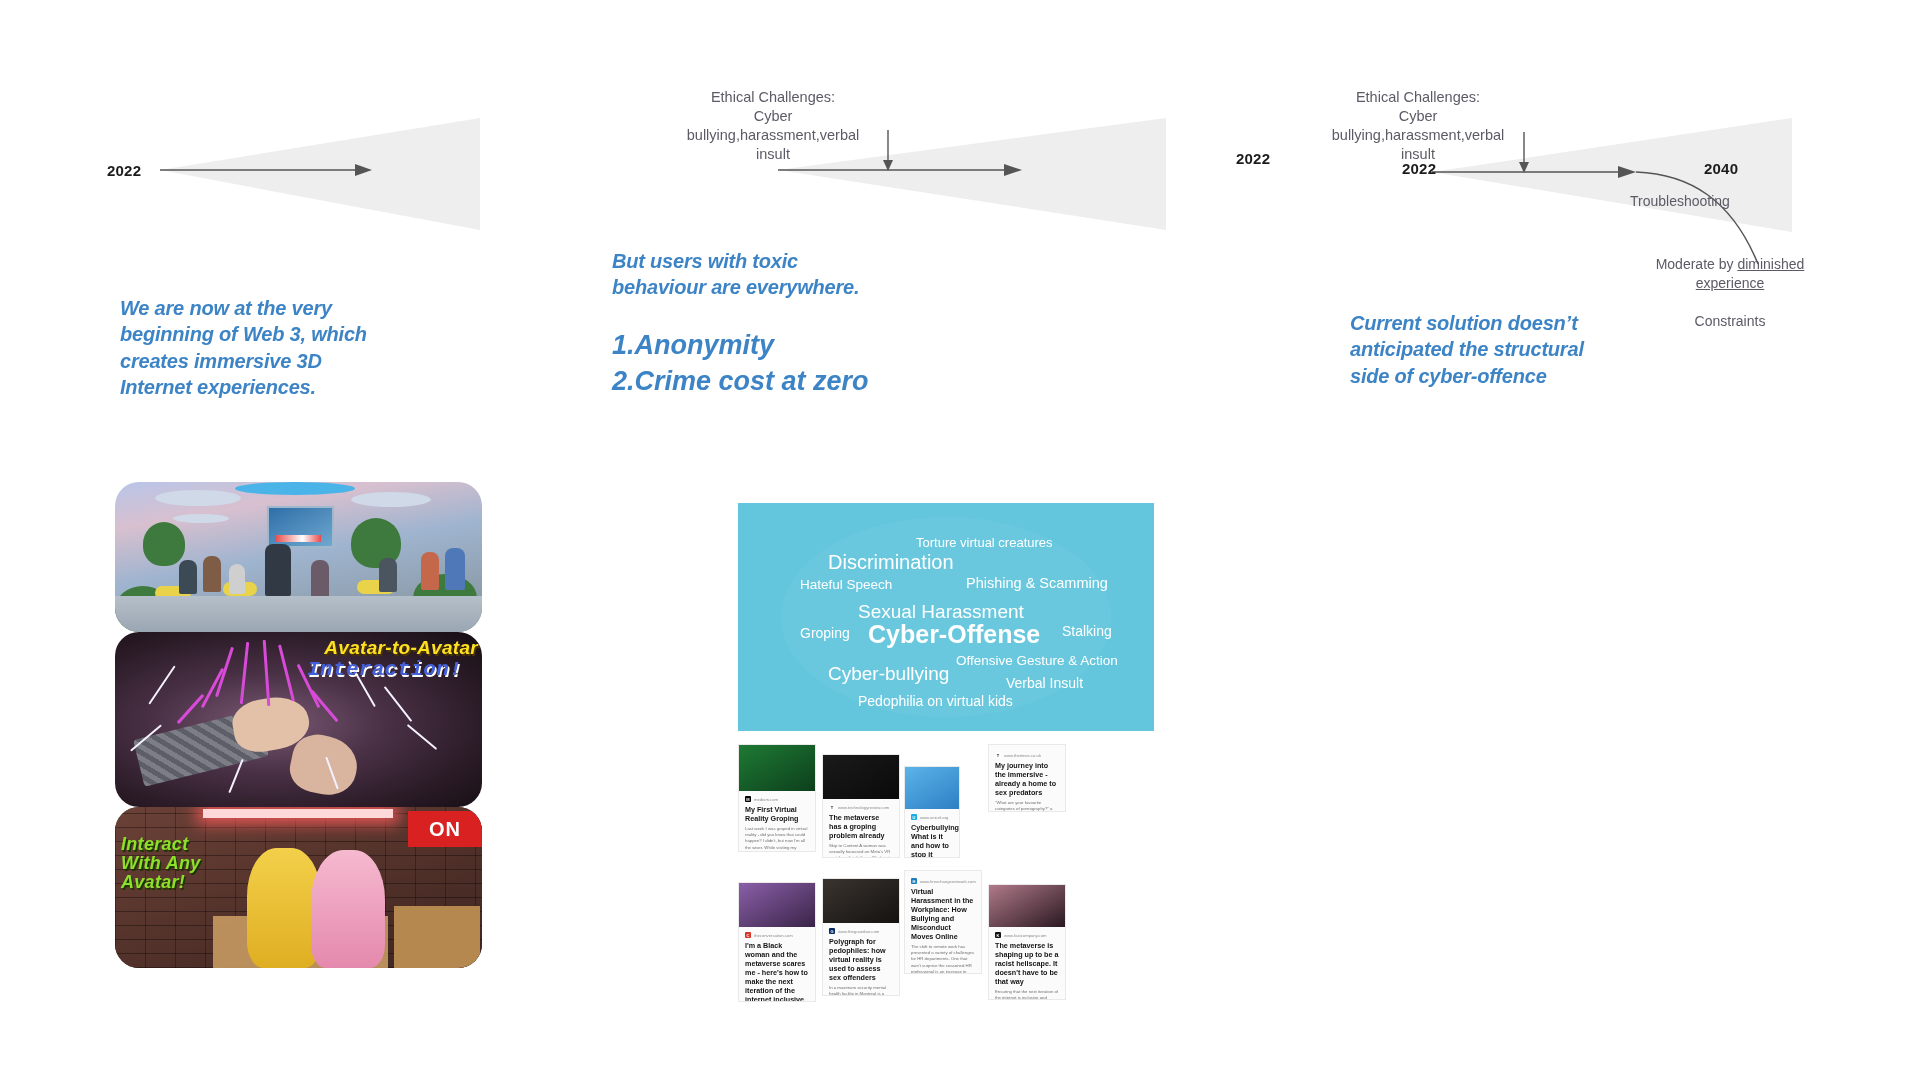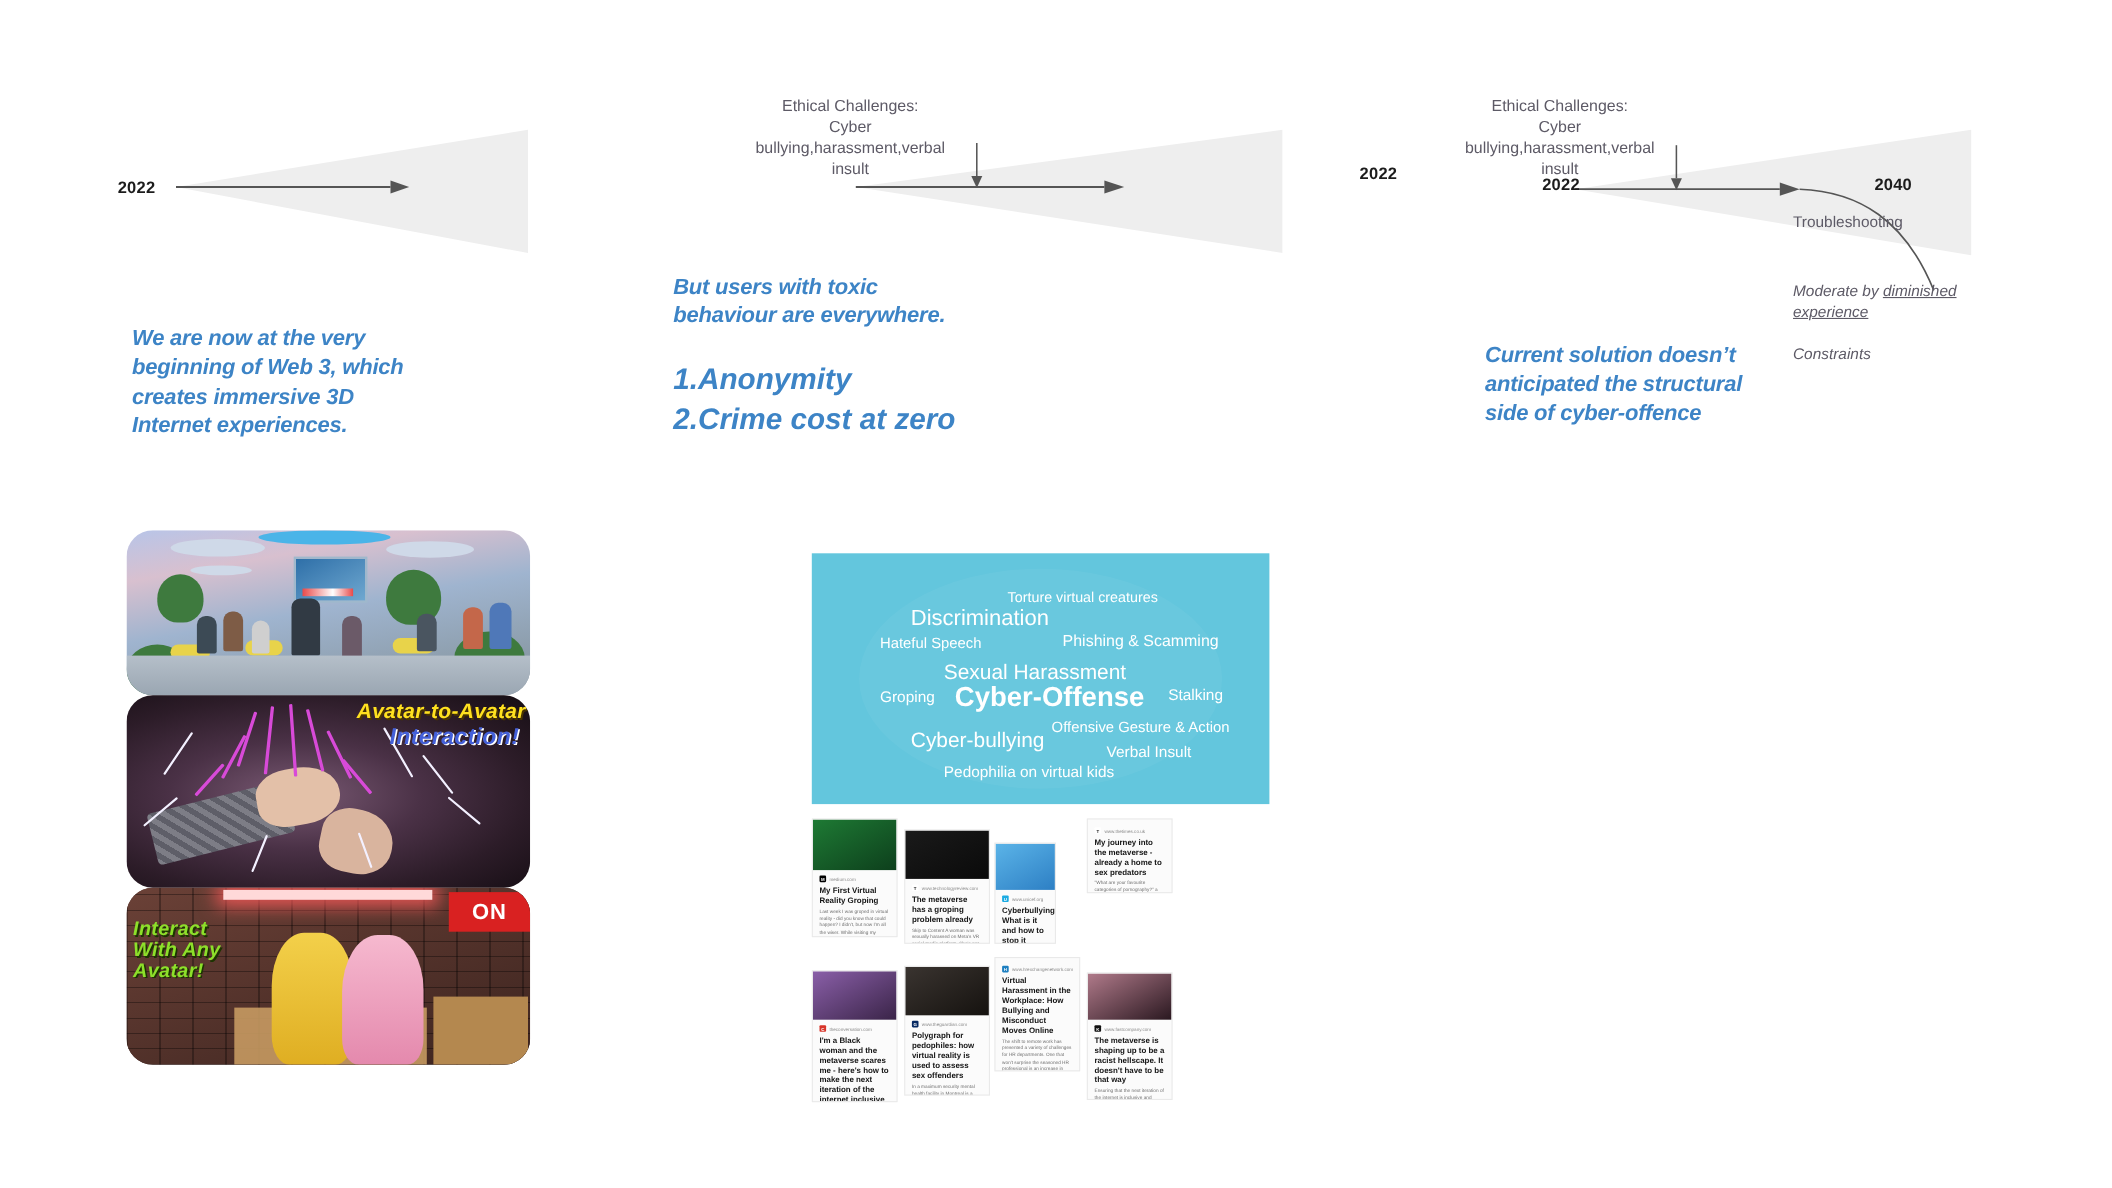--- a/index.html
+++ b/index.html
@@ -99,22 +99,22 @@
   .r3-box{position:absolute; left:98px; bottom:0; width:175px;height:52px;
      background:#c79a62; opacity:.9;}
   .r3-box2{position:absolute; right:2px; bottom:0; width:86px;height:62px;background:#b4884f;}
 
   .coll-label {
     position: absolute; font-weight: bold; font-style: italic;
     line-height: 1.05; letter-spacing: .3px; z-index: 6;
   }
   #lbl-a { right: 4px; top: 6px; font-size: 19px; color: #ffe11f;
            text-shadow: 1.5px 1.5px 0 #4a3500; text-align: right; }
-  #lbl-b { right: 10px; top: 27px; font-size: 21px; color: #4460d8;
-           text-shadow: 1.5px 1.5px 0 #ffffff; text-align: right; }
+  #lbl-b { right: 20px; top: 27px; font-size: 21px; color: #4460d8;
+           text-shadow: 1.5px 1.5px 0 #ffffff; text-align: right; font-family: Liberation Mono, monospace; }
   #lbl-c { left: 6px; top: 28px; font-size: 18px; color: #8de02a;
            text-shadow: 1.5px 1.5px 0 #1c3500; white-space: pre-line; }
 
   
   #wordcloud {
     position: absolute; left: 738px; top: 503px;
     width: 416px; height: 228px;
     background: #63c6dd; overflow: hidden;
   }
   #wordcloud .wc {
@@ -307,21 +307,21 @@
           <div class="card-title">Cyberbullying: What is it and how to stop it</div>
           <div class="card-desc">10 things teens want to know about cyberbullying</div>
         </div>
       </div>
       <div class="card card-noimg" style="left: 250px; top: 0px; width: 78px; height: 68px;">
         <div class="card-body">
           <div class="card-src">
             <span class="card-favicon" style="background: rgb(255, 255, 255); color: rgb(34, 34, 34);">T</span>
             <span>www.thetimes.co.uk</span>
           </div>
-          <div class="card-title">My journey into the metaverse - already a home to sex predators</div>
+          <div class="card-title">My journey into the immersive - already a home to sex predators</div>
           <div class="card-desc">"What are your favourite categories of pornography?" a stranger with heavy stubble and a Yorkshire accent asked as he sidled up to me. The man was hiding behind</div>
         </div>
       </div>
       <div class="card" style="left: 84px; top: 134px; width: 78px; height: 118px;">
         <div class="card-img" style="height: 44px; background: linear-gradient(150deg, rgb(58, 52, 48), rgb(21, 18, 15));"></div>
         <div class="card-body">
           <div class="card-src">
             <span class="card-favicon" style="background: rgb(5, 41, 98);">G</span>
             <span>www.theguardian.com</span>
           </div>
@@ -375,21 +375,21 @@
       <path d="M216,72 C270,74 312,100 338,164" stroke="#555" stroke-width="1.5" fill="none"></path>
     </svg>
   </div>
   <div class="tl-year" style="left:132px; top:160px;">2022</div>
   <div class="tl-year" style="left:434px; top:160px;">2040</div>
   <div class="tl-annot" style="left:16px; top:88px; width:264px;">Ethical Challenges:
 Cyber
 bullying,harassment,verbal
 insult</div>
   <div class="tl-small" style="left:360px; top:192px;">Troubleshooting</div>
-  <div class="tl-small" style="left:360px; top:236px; width:200px; font-style:italic;">
+  <div class="tl-small" style="left:360px; top:236px; width:200px; text-align:center;">
     <span>Moderate by </span><span class="ul">diminished
 experience</span><br>
     <span>Constraints</span>
   </div>
 
   <div class="headline" style="left:80px; top:310px; width:420px;">Current solution doesn’t
 anticipated the structural
 side of cyber-offence</div>
 
 </div>

